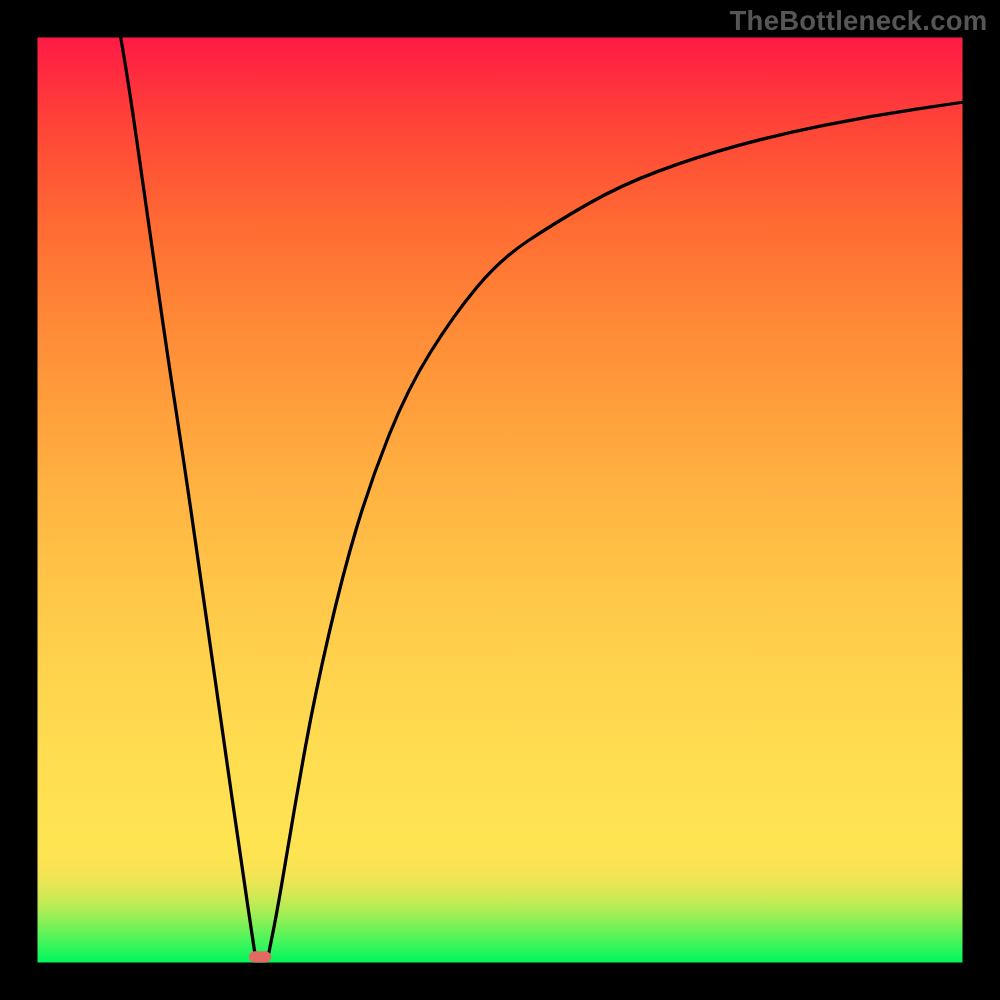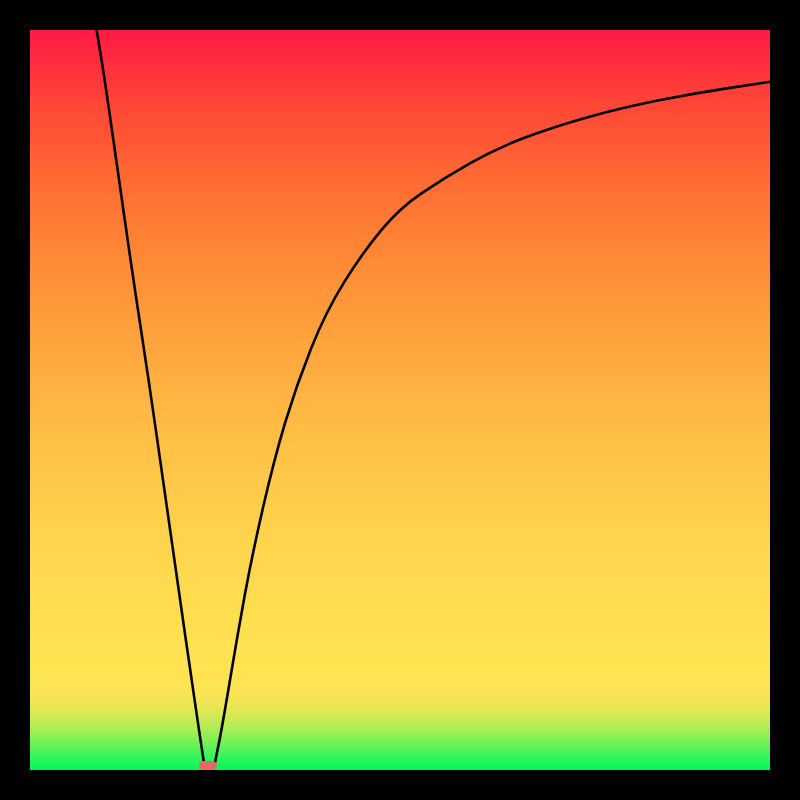--- a/index.html
+++ b/index.html
@@ -62,20 +62,21 @@
     height: 9px;
     background: #e26a62;
     border-radius: 5px;
     transform: translateX(-50%);
   }
 </style>
 </head>
 <body>
 
 <div class="frame">
+  <div class="watermark">TheBottleneck.com</div>
   <div class="plot">
     <svg class="curve" viewBox="0 0 740 740" preserveAspectRatio="none">
       <path id="left-path" fill="none" stroke="#000" stroke-width="2.6" stroke-linecap="round" d="M 66.6 0 Q 66.6 0 70.3 22.200000000000045 Q 74 44.40000000000009 81.4 96.20000000000005 Q 88.8 148 96.2 199.79999999999998 Q 103.60000000000001 251.59999999999997 111 299.69999999999993 Q 118.4 347.79999999999995 125.8 399.59999999999997 Q 133.2 451.4 140.6 503.2 Q 148 555 155.4 606.8 Q 162.8 658.6 168.35 695.6 T 173.89999999999998 732.6"></path>
       <path id="right-path" fill="none" stroke="#000" stroke-width="2.6" stroke-linecap="round" d="M 185 732.6 Q 185 732.6 188.7 714.1 Q 192.4 695.6 199.8 651.2 Q 207.20000000000002 606.8 214.60000000000002 566.0999999999999 Q 222 525.4 233.10000000000002 477.29999999999995 Q 244.20000000000002 429.2 255.3 392.2 Q 266.4 355.2 281.2 318.2 Q 296 281.2 314.5 251.6 Q 333 222 351.5 199.8 Q 370 177.60000000000002 392.20000000000005 162.8 Q 414.40000000000003 148 440.3 133.2 Q 466.2 118.39999999999998 495.79999999999995 107.30000000000001 Q 525.4 96.20000000000005 558.7 86.94999999999999 Q 592 77.69999999999993 629 70.29999999999995 Q 666 62.89999999999998 703 57.349999999999966 T 740 51.799999999999955"></path>
     </svg>
     <div class="marker" id="marker" style="left: 177.6px; background: rgb(226, 106, 98);"></div>
   </div>
 </div>
 
 </body></html>

